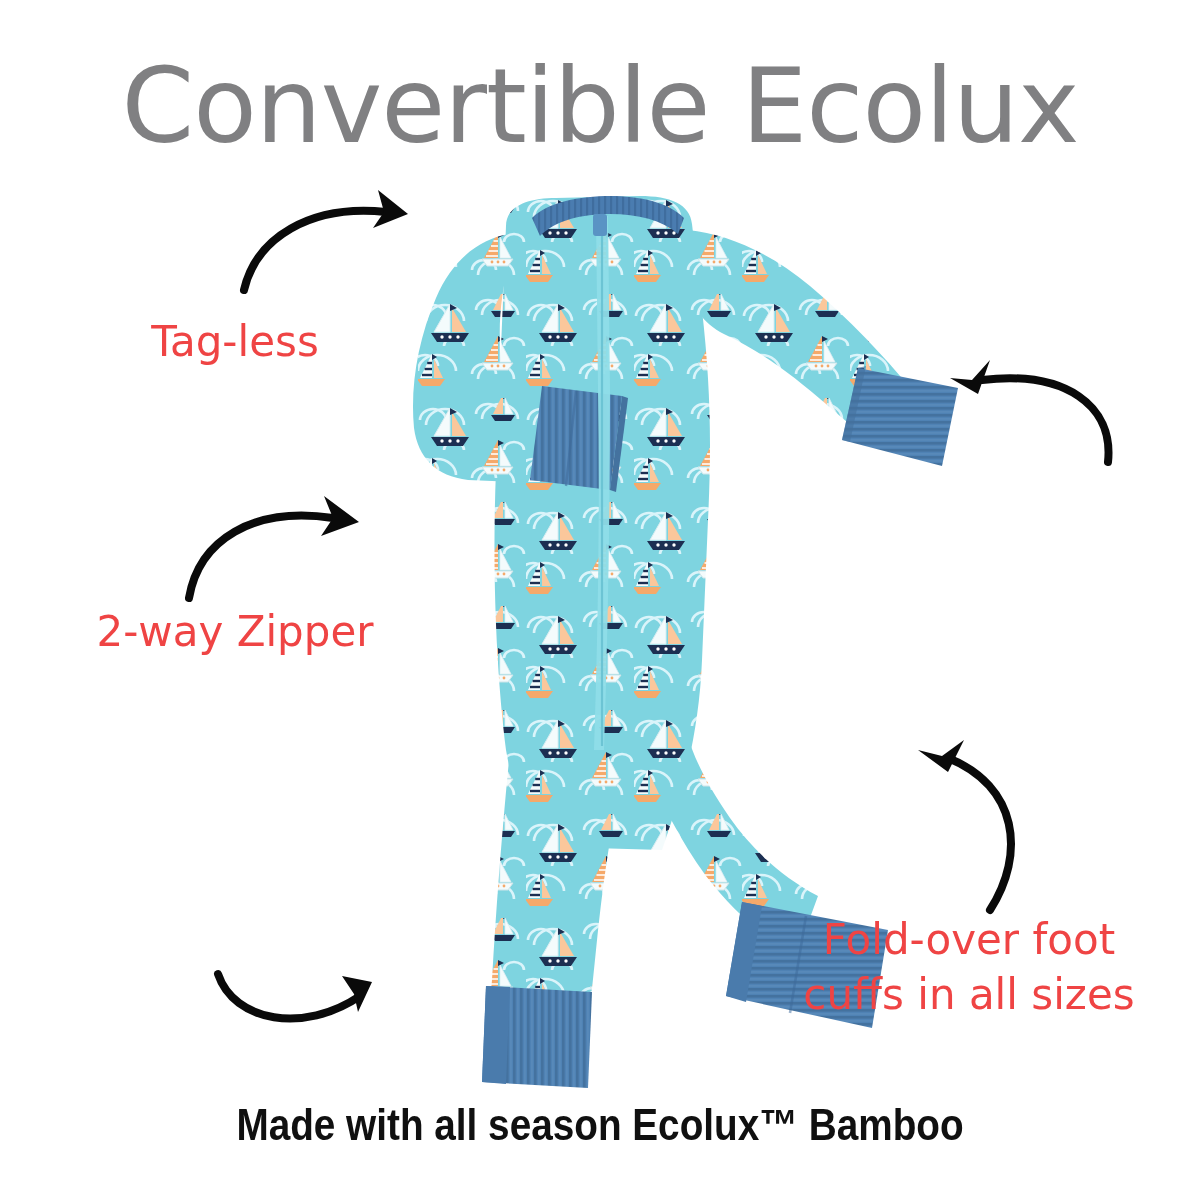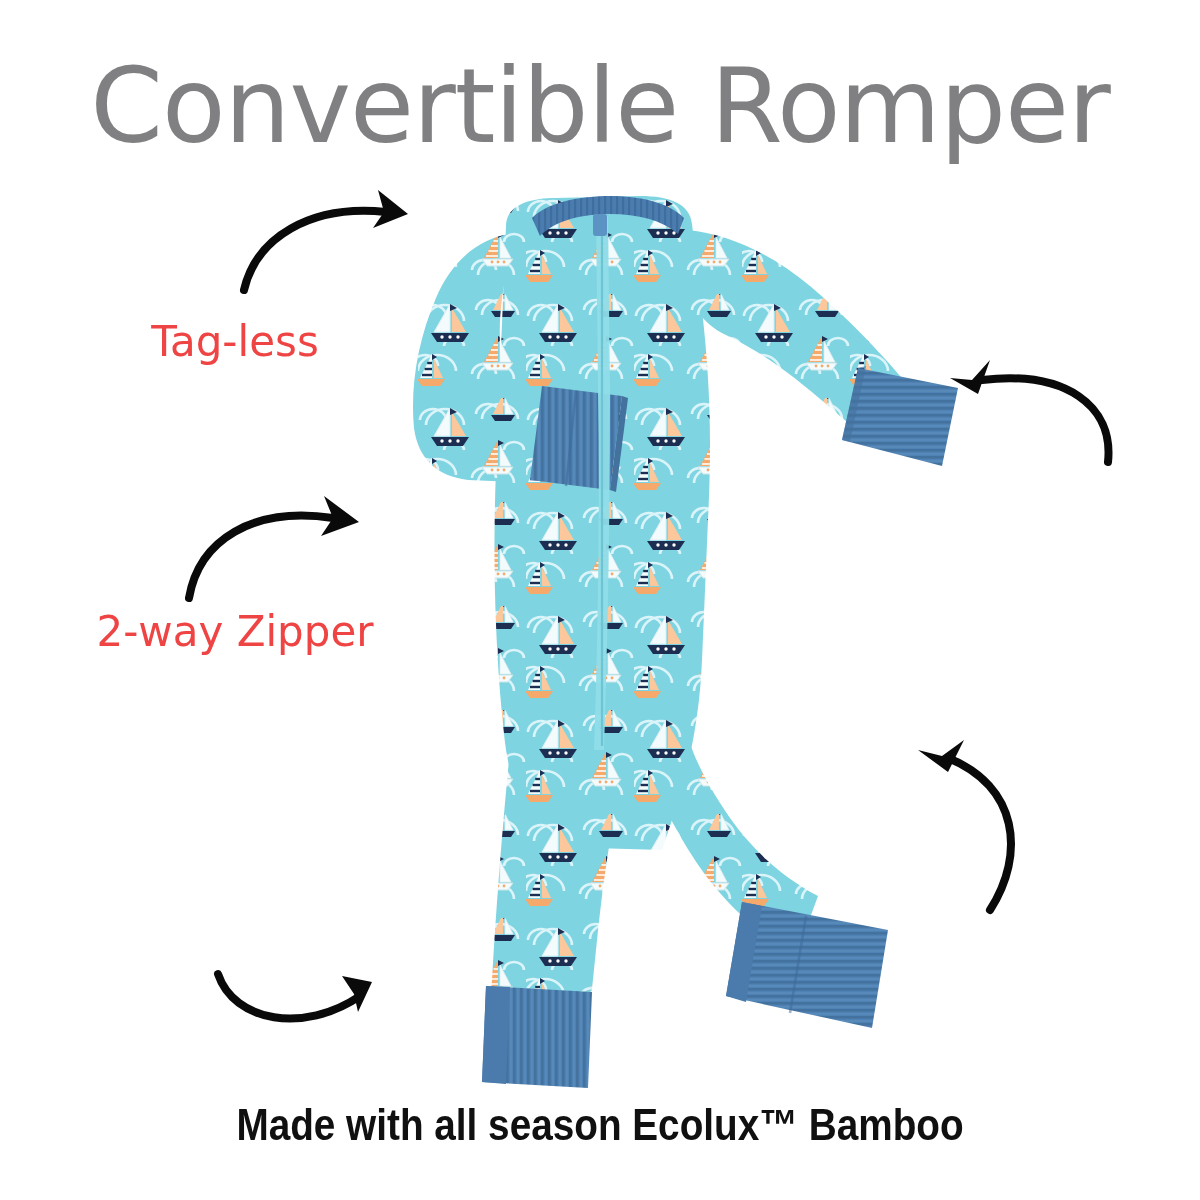--- a/index.html
+++ b/index.html
@@ -46,21 +46,21 @@
 
   
   #garment{position:absolute;left:310px;top:190px;width:680px;height:910px;}
   #garment svg{display:block;width:100%;height:100%;overflow:visible;}
 </style>
 </head>
 <body>
 
 <div id="stage">
 
-  <div class="title">Convertible Romper</div>
+  <div class="title">Convertible Ecolux</div>
 
   <div id="garment">
     <svg viewBox="0 0 680 910" xmlns="http://www.w3.org/2000/svg">
       <defs>
 
         <pattern id="sailPrint" x="0" y="0" width="108" height="104" patternUnits="userSpaceOnUse">
           <rect width="108" height="104" fill="#7ed4e0"></rect>
 
           <g stroke="#eafaff" stroke-width="2.6" fill="none" opacity=".85">
             <path d="M2 22 a13 11 0 0 1 26 0"></path>
@@ -227,20 +227,22 @@
       </g>
     </svg>
   </div>
 
   <div class="label lbl-tagless">Tag-less</div>
 
   <div class="label lbl-zipper">2-way Zipper</div>
 
 
 
+  <div class="label lbl-cuffs">Fold-over foot
+cuffs in all sizes</div>
 
   <svg class="arrow" style="left:236px;top:186px;width:200px;height:120px;" viewBox="0 0 200 120">
     <path d="M8 104 C 20 52, 74 18, 150 26" stroke-width="8"></path>
     <polygon points="142,4 172,28 137,42 148,26"></polygon>
   </svg>
 
   <svg class="arrow" style="left:183px;top:480px;width:195px;height:125px;" viewBox="0 0 195 125">
     <path d="M6 118 C 16 60, 70 26, 150 38" stroke-width="8"></path>
     <polygon points="141,16 176,42 138,56 150,38"></polygon>
   </svg>

